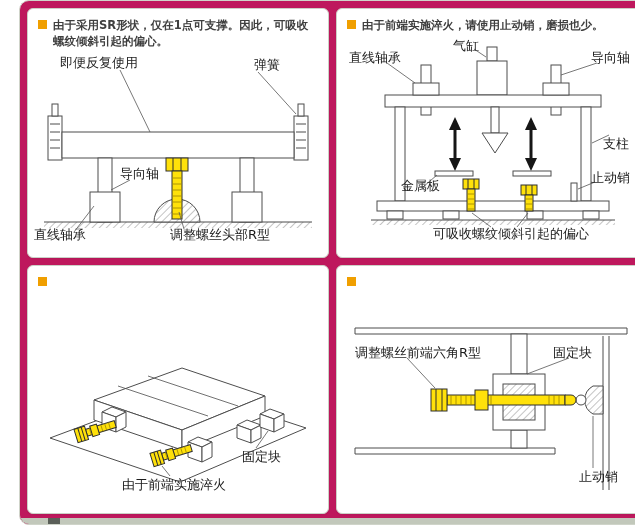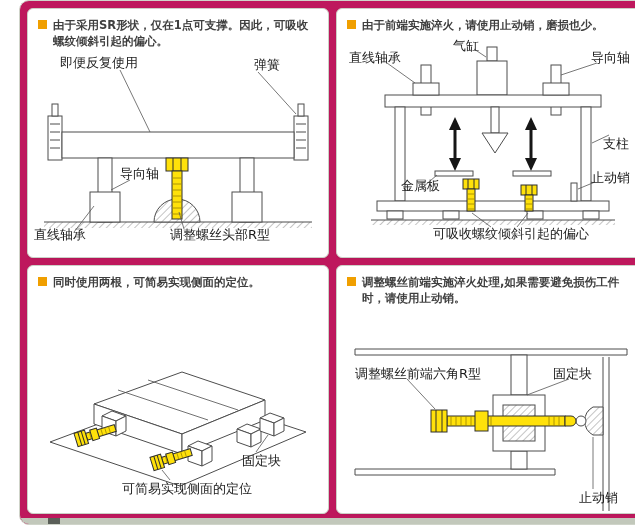--- a/index.html
+++ b/index.html
@@ -162,21 +162,20 @@
         <span class="lbl" style="left:262px;top:100px">支柱</span>
         <span class="lbl" style="left:60px;top:142px">金属板</span>
         <span class="lbl" style="left:250px;top:134px">止动销</span>
         <span class="lbl" style="left:92px;top:190px">可吸收螺纹倾斜引起的偏心</span>
       </div>
     </section>
 
     <section class="panel">
       <header class="panel-header">
         <span class="bullet"></span>
-        <p class="desc">同时使用两根，可简易实现侧面的定位。</p>
       </header>
       <div class="fig" style="width:292px;height:205px">
         <svg width="292" height="205" viewBox="0 0 292 205">
           <g stroke="#4d4d4d" fill="none" stroke-width="1">
             <polygon points="18,148 148,192 274,138 152,98" fill="#fff"></polygon>
             <g>
               <polygon points="62,110 150,140 233,106 150,78" fill="#fff"></polygon>
               <polygon points="62,110 150,140 150,160 62,130" fill="#fff"></polygon>
               <polygon points="150,140 233,106 233,126 150,160" fill="#fff"></polygon>
               <path d="M86 96 176 126M116 86 206 116" stroke-width=".8"></path>
@@ -215,28 +214,27 @@
               <line x1="7.5" y1="-7" x2="7.5" y2="7"></line>
               <rect x="16" y="-5.5" width="7" height="11" fill="#ffe10a"></rect>
             </g>
             <g stroke="#555" stroke-width=".8">
               <path d="M224 158 236 141"></path>
               <path d="M138 186 130 176"></path>
             </g>
           </g>
         </svg>
         <span class="lbl" style="left:210px;top:160px">固定块</span>
-        <span class="lbl" style="left:90px;top:188px">可简易实现侧面的定位</span>
-      </div>
-    </section>
-
-    <section class="panel">
-      <header class="panel-header">
-        <span class="bullet"></span>
-        <p class="desc">调整螺丝前端实施淬火处理,如果需要避免损伤工件时，请使用止动销。</p>
+        <span class="lbl" style="left:90px;top:188px">由于前端实施淬火</span>
+      </div>
+    </section>
+
+    <section class="panel">
+      <header class="panel-header">
+        <span class="bullet"></span>
       </header>
       <div class="fig" style="width:300px;height:205px">
         <svg width="300" height="205" viewBox="0 0 300 205">
           <defs>
             <pattern id="h4" width="5" height="5" patternUnits="userSpaceOnUse" patternTransform="rotate(45)">
               <rect width="5" height="5" fill="#fff"></rect>
               <line x1="0" y1="0" x2="0" y2="5" stroke="#8a8a8a" stroke-width="1"></line>
             </pattern>
           </defs>
           <g stroke="#4d4d4d" fill="none" stroke-width="1">

